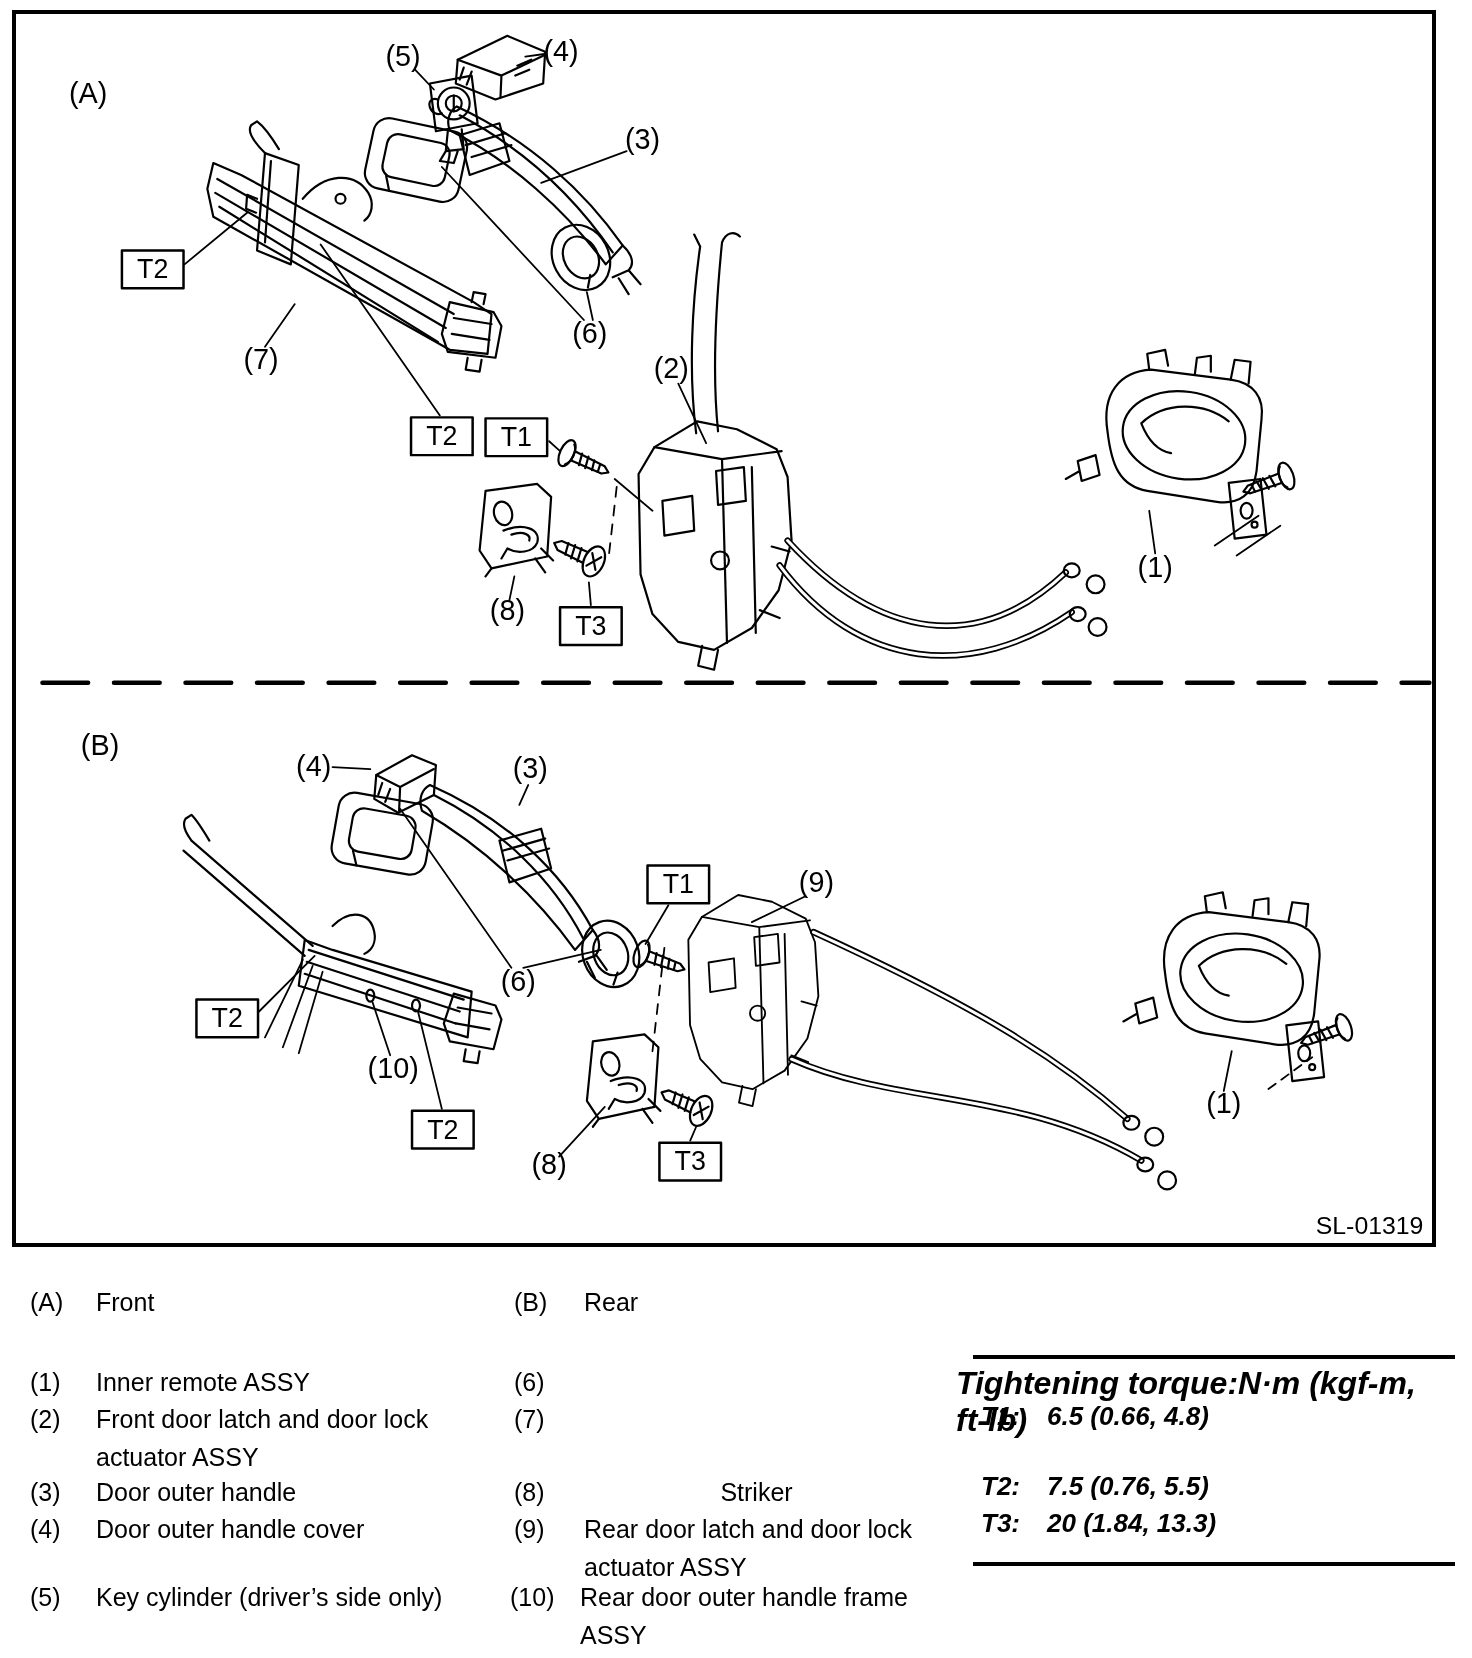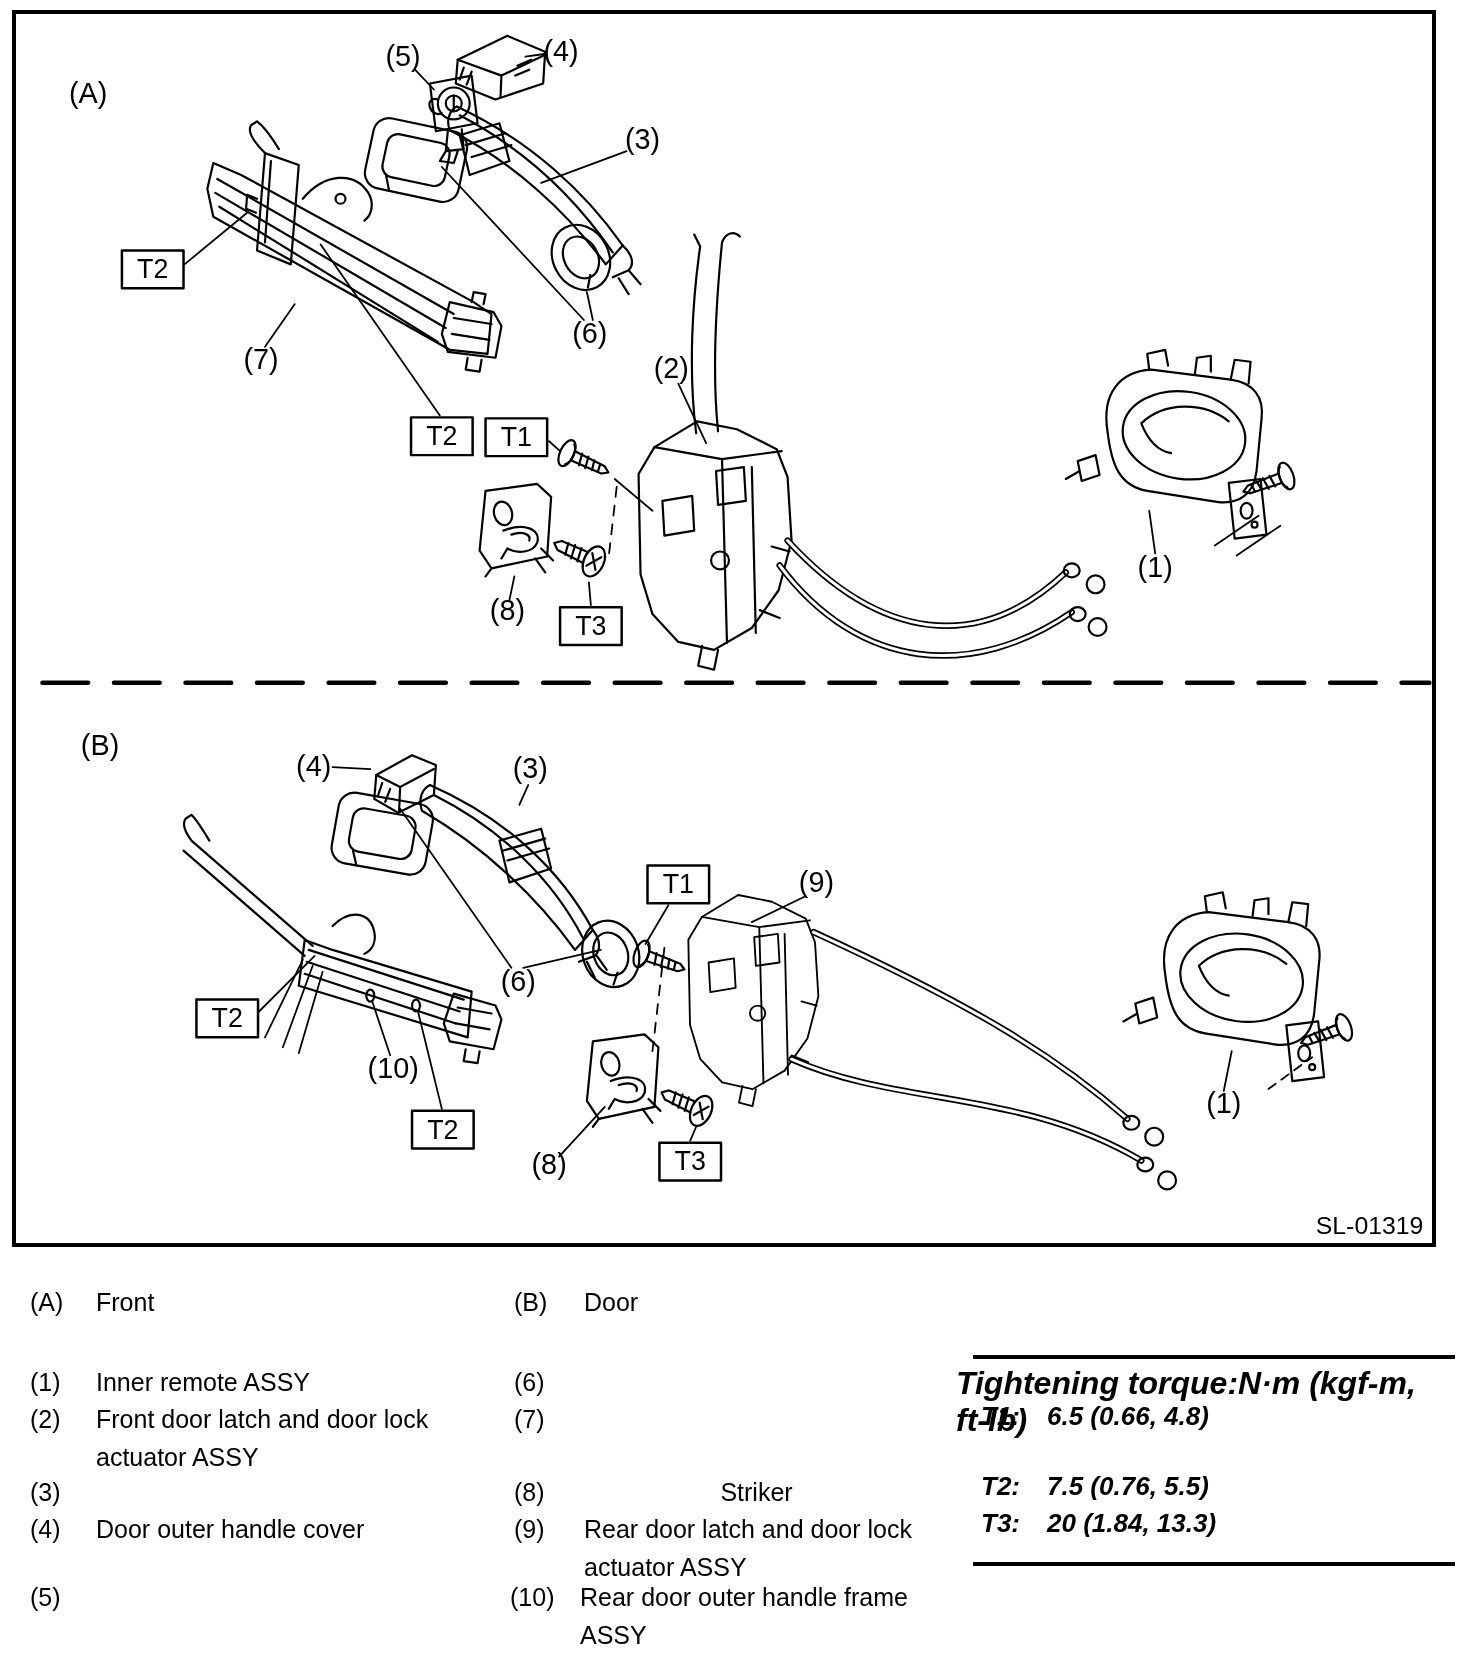--- a/index.html
+++ b/index.html
@@ -280,40 +280,42 @@
   </div>
 
   <div>
 
     <div class="legend-item" style="left:30px;top:1283px;">
       <span class="legend-ref">(A)</span>
       <span class="legend-label" style="width:400px;">Front</span>
     </div>
     <div class="legend-item rcol" style="left:514px;top:1283px;">
       <span class="legend-ref">(B)</span>
-      <span class="legend-label" style="width:345px;">Door</span>
+      <span class="legend-label" style="width:345px;">Rear</span>
     </div>
 
     <div class="legend-item" style="left:30px;top:1363px;">
       <span class="legend-ref">(1)</span>
       <span class="legend-label" style="width:400px;">Inner remote ASSY</span>
     </div>
     <div class="legend-item" style="left:30px;top:1400px;">
       <span class="legend-ref">(2)</span>
       <span class="legend-label" style="width:400px;">Front door latch and door lock actuator ASSY</span>
     </div>
     <div class="legend-item" style="left:30px;top:1473px;">
       <span class="legend-ref">(3)</span>
+      <span class="legend-label" style="width:400px;">Door outer handle</span>
     </div>
     <div class="legend-item" style="left:30px;top:1510px;">
       <span class="legend-ref">(4)</span>
       <span class="legend-label" style="width:400px;">Door outer handle cover</span>
     </div>
     <div class="legend-item" style="left:30px;top:1578px;">
       <span class="legend-ref">(5)</span>
+      <span class="legend-label" style="width:400px;">Key cylinder (driver’s side only)</span>
     </div>
 
     <div class="legend-item rcol" style="left:514px;top:1363px;">
       <span class="legend-ref">(6)</span>
     </div>
     <div class="legend-item rcol" style="left:514px;top:1400px;">
       <span class="legend-ref">(7)</span>
     </div>
     <div class="legend-item rcol" style="left:514px;top:1473px;">
       <span class="legend-ref">(8)</span>

